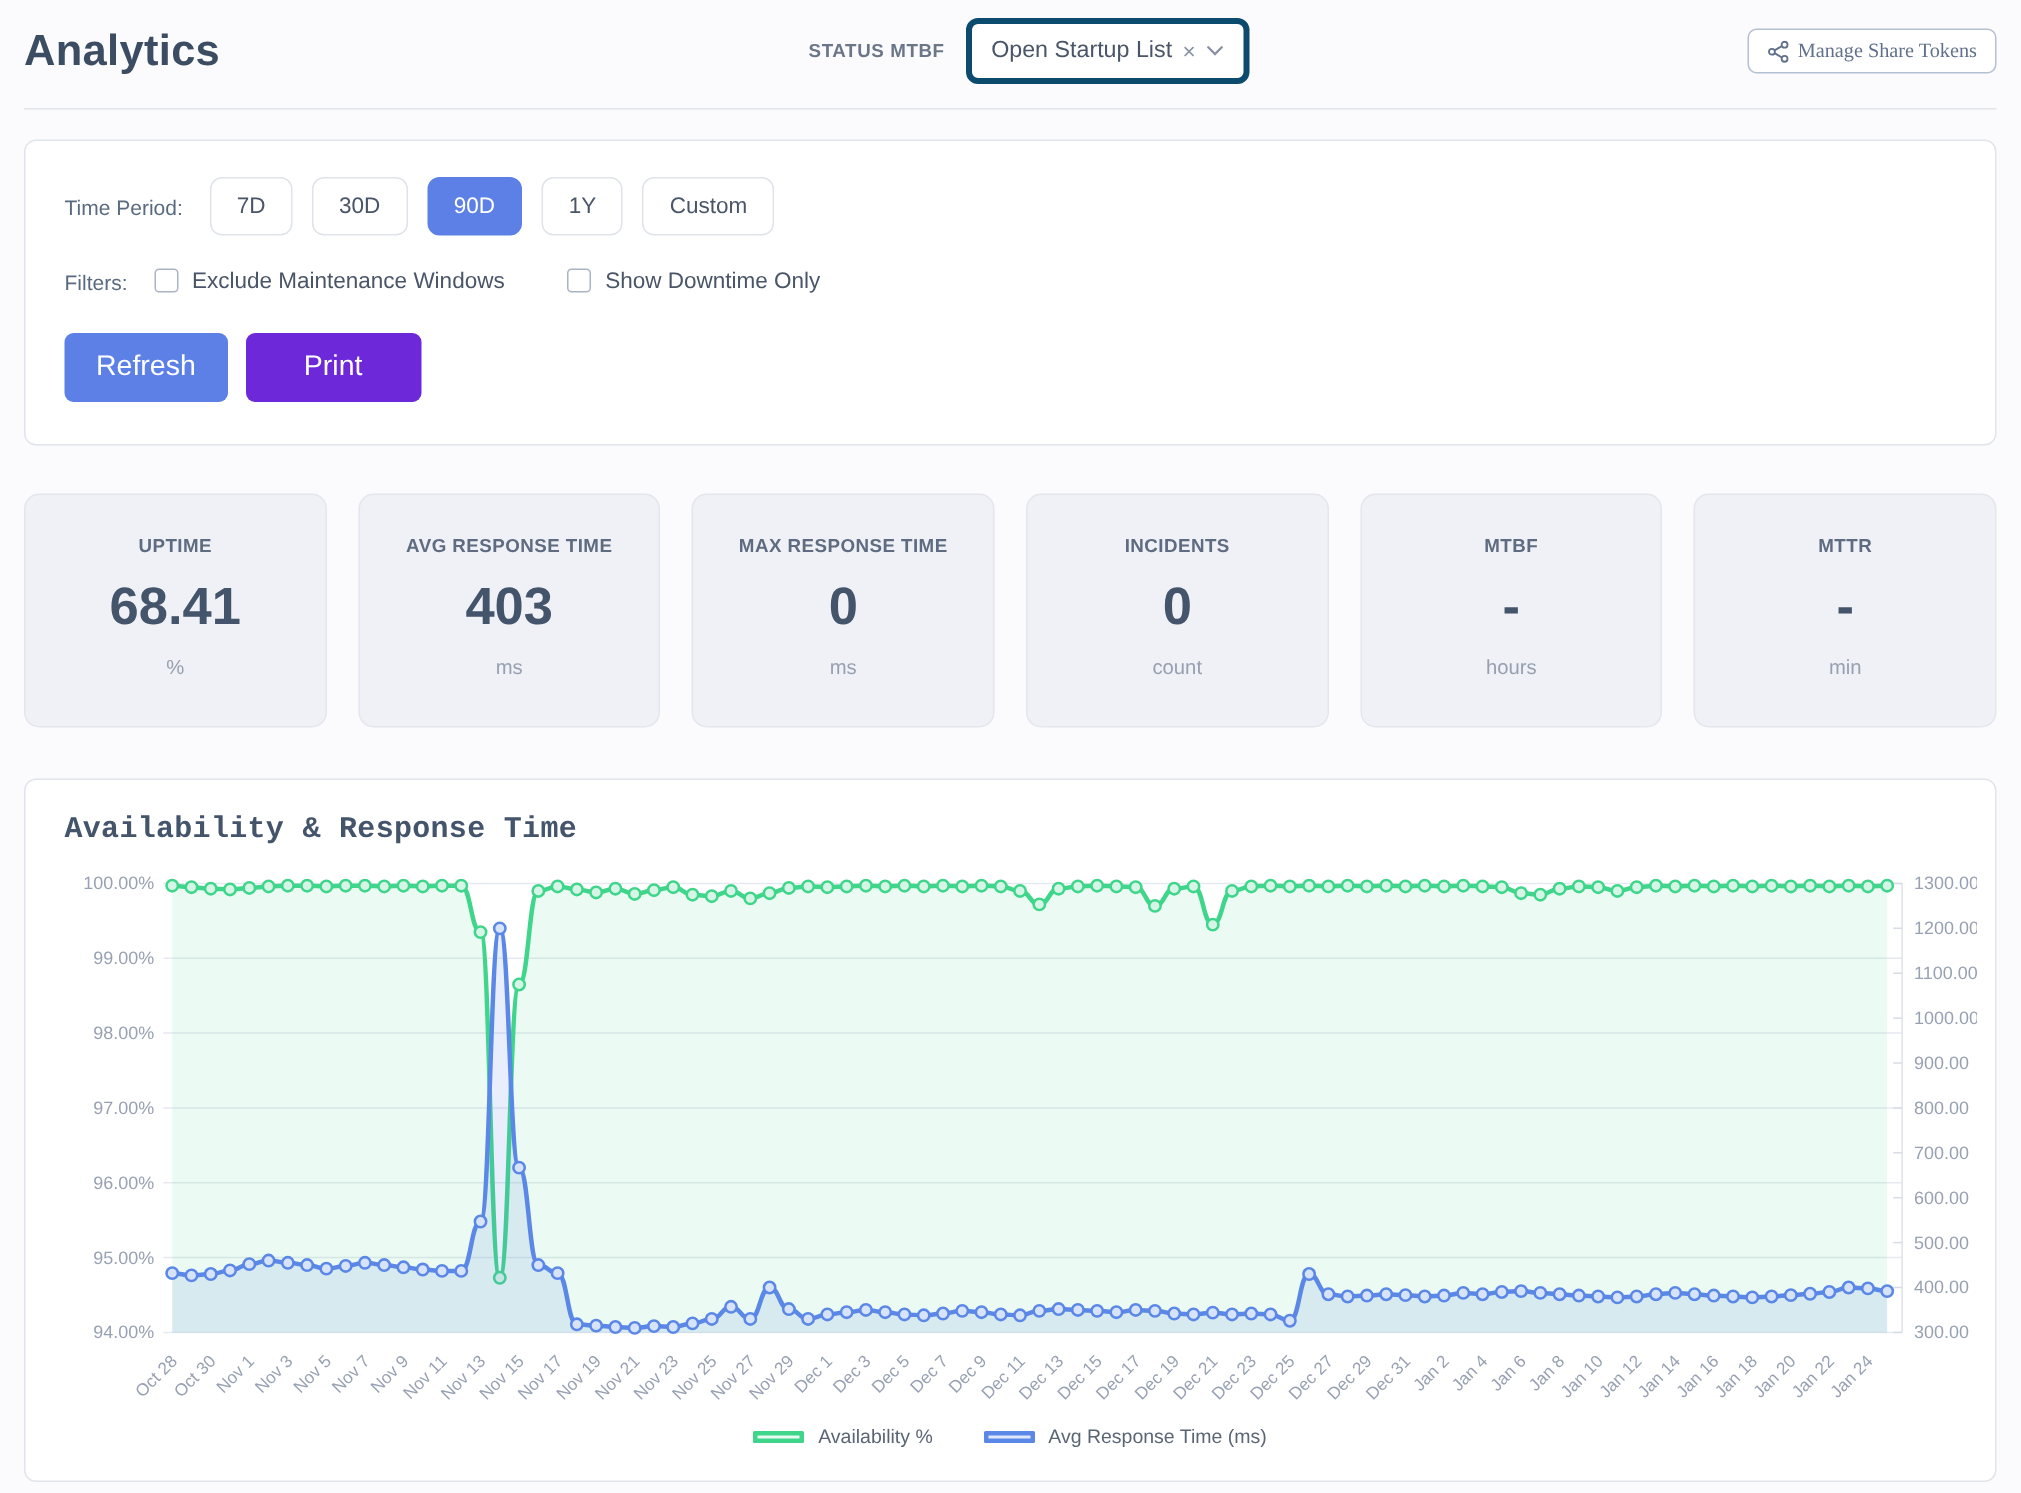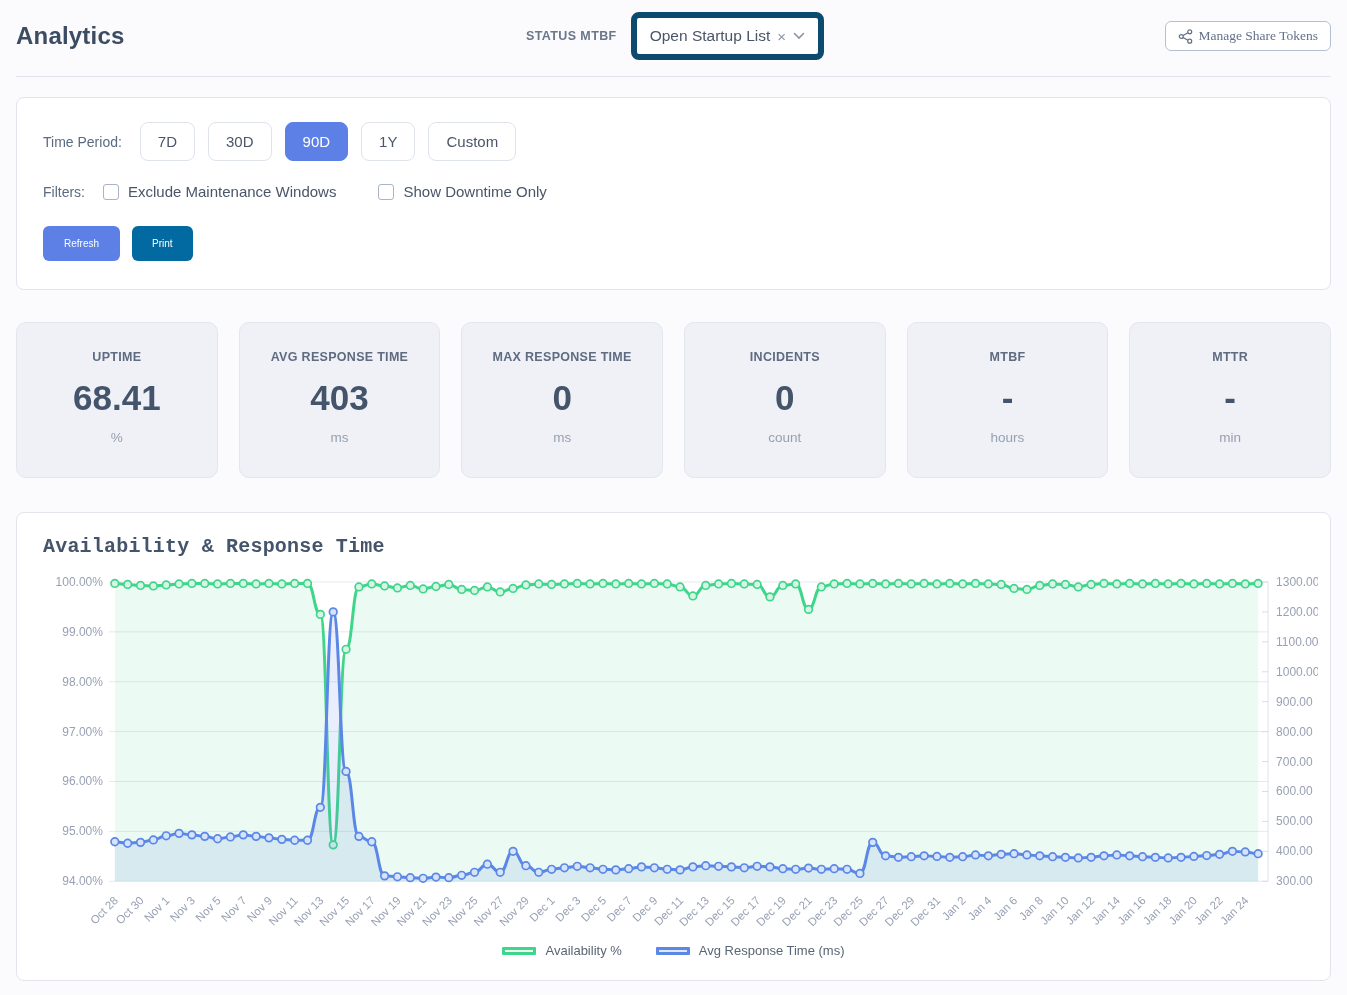--- a/index.html
+++ b/index.html
@@ -8,26 +8,26 @@
     font-family: "Liberation Sans", sans-serif;
     background: #fbfbfd;
     color: #44546b;
   }
   
   .header {
     margin: 0 16px; padding: 12px 0 16px;
     display: flex; align-items: center;
     border-bottom: 1px solid #e2e4ec;
   }
-  .page-title { font-size: 24px; font-weight: 700; color: #3c4c62; letter-spacing: .2px; }
+  .page-title { font-size: 29px; font-weight: 700; color: #3c4c62; letter-spacing: .2px; }
   .status-group { display: flex; align-items: center; gap: 14px; margin: 0 auto; padding-left: 60px; }
   .status-label { font-size: 12.5px; font-weight: 700; color: #6b7689; letter-spacing: .4px; }
   .status-select {
     display: flex; align-items: center; gap: 7px;
-    border: 6px solid #0c4a6e; border-radius: 8px; background: #fff;
+    border: 4px solid #0c4a6e; border-radius: 8px; background: #fff;
     padding: 9px 13px; cursor: pointer;
   }
   .status-select .value { font-size: 15.5px; color: #4a5568; }
   .clear-x { color: #8a93a5; font-size: 15px; line-height: 1; }
   .chev { display: inline-flex; color: #8a93a5; }
   .manage-btn {
     display: flex; align-items: center; gap: 5px;
     border: 1px solid #b3bfd2; border-radius: 6px; background: #fff;
     padding: 6px 12px; font-size: 13.5px; color: #62718b; cursor: pointer;
     font-family: Liberation Serif, serif;
@@ -41,33 +41,33 @@
   .filter-panel { padding: 24px 26px 28px; }
   .row { display: flex; align-items: center; }
   .row-label { font-size: 14px; color: #5a6b80; margin-right: 18px; }
   .period-btn {
     border: 1px solid #dfe3ea; border-radius: 8px; background: #fff;
     padding: 10px 17px; font-size: 15px; color: #4a5568; margin-right: 13px; cursor: pointer;
     font-family: "Liberation Sans", sans-serif;
   }
   .period-btn.active { background: #5c80e6; border-color: #5c80e6; color: #fff; }
   .filters-row { margin-top: 22px; }
-  .cb-wrap { display: flex; align-items: center; gap: 9px; margin-right: 42px; }
+  .cb-wrap { display: flex; align-items: flex-start; gap: 9px; margin-right: 42px; }
   .checkbox {
     width: 16px; height: 16px; border: 1.5px solid #aab4c4; border-radius: 3px;
     background: #fff; display: inline-block; cursor: pointer;
   }
   .cb-label { font-size: 15px; color: #4a5568; }
   .actions-row { margin-top: 26px; gap: 12px; }
   .btn {
-    border: none; border-radius: 6px; padding: 12px 21px; font-size: 10px;
+    border: none; border-radius: 6px; padding: 12px 21px; font-size: 19px;
     color: #fff; cursor: pointer; font-family: "Liberation Sans", sans-serif;
   }
   .btn-refresh { background: #5c80e6; }
-  .btn-print { background: #0369a1; padding: 12px 20px; }
+  .btn-print { background: #6d28d9; padding: 12px 39px; }
   
   .stats {
     margin: 32px 16px 0;
     display: grid; grid-template-columns: repeat(6, 1fr); gap: 21px;
   }
   .stat-card {
     background: #eff1f6; border: 1px solid #e3e6ed; border-radius: 10px;
     text-align: center; padding: 27px 8px 32px;
   }
   .stat-label { font-size: 12.5px; font-weight: 700; color: #5f6b80; letter-spacing: .3px; }

